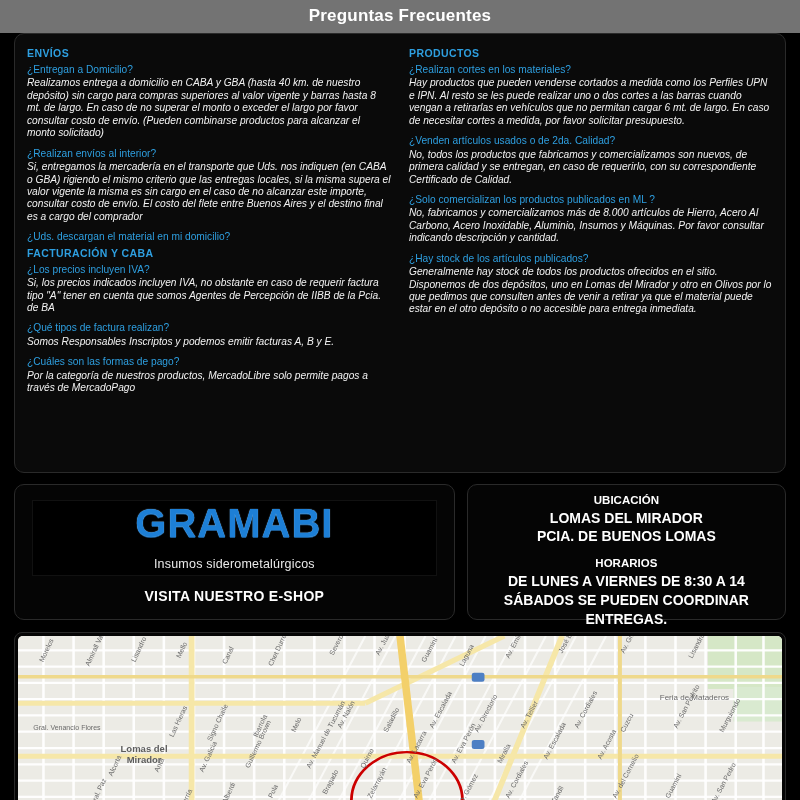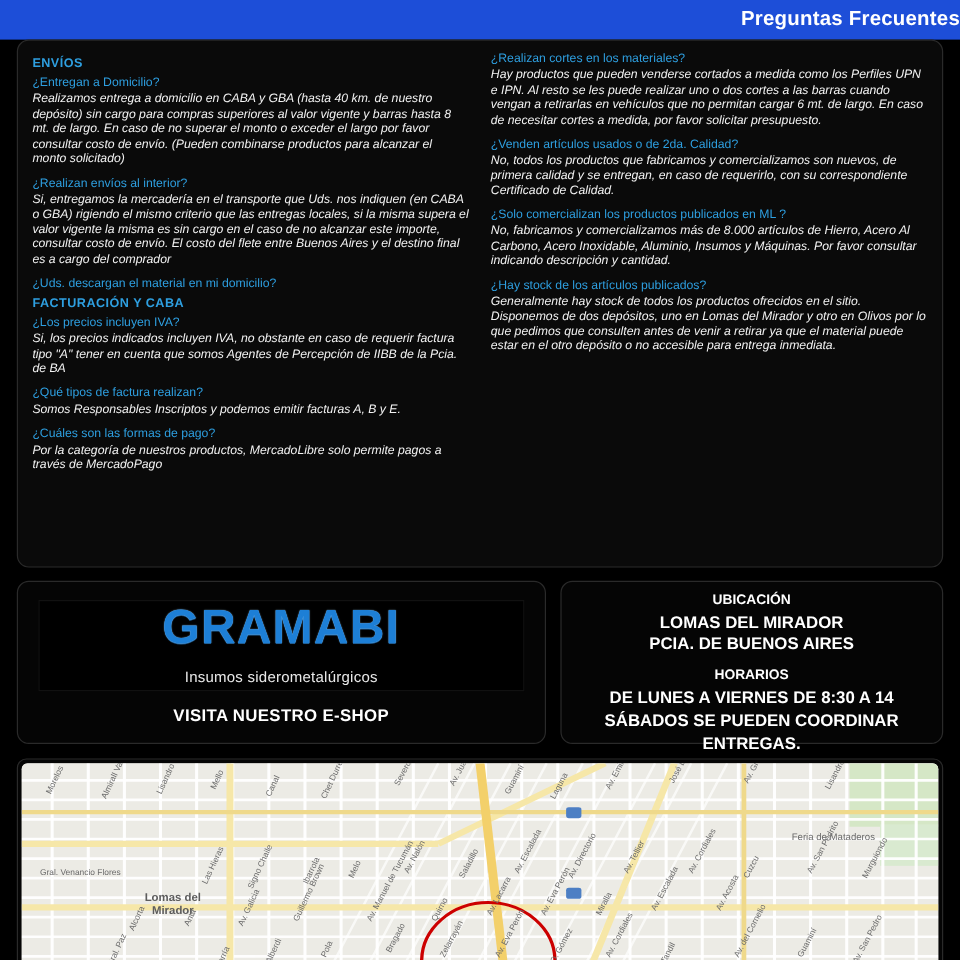--- a/index.html
+++ b/index.html
@@ -12,23 +12,23 @@
   }
   .page {
     position: relative;
     width: 800px; height: 800px;
     background: #000000;
     padding: 0;
   }
   
   .title-bar {
     width: 100%;
-    text-align: right;
+    text-align: center;
     padding: 6px 0 7px 0;
-    background: #1d4ed8;
+    background: #737373;
   }
   .title-bar .title {
     color: #ffffff;
     font-size: 17px;
     font-weight: bold;
     letter-spacing: .2px;
   }
   
   .faq-panel {
     margin: 0 14px;
@@ -206,20 +206,21 @@
         <div class="q">¿Qué tipos de factura realizan?</div>
         <div class="a">Somos Responsables Inscriptos y podemos emitir facturas A, B y E.</div>
       </div>
       <div class="qa">
         <div class="q">¿Cuáles son las formas de pago?</div>
         <div class="a">Por la categoría de nuestros productos, MercadoLibre solo permite pagos a través de MercadoPago</div>
       </div>
     </div>
 
     <div class="col">
+      <div class="sec-head">PRODUCTOS</div>
 
       <div class="qa">
         <div class="q">¿Realizan cortes en los materiales?</div>
         <div class="a">Hay productos que pueden venderse cortados a medida como los Perfiles UPN e IPN. Al resto se les puede realizar uno o dos cortes a las barras cuando vengan a retirarlas en vehículos que no permitan cargar 6 mt. de largo. En caso de necesitar cortes a medida, por favor solicitar presupuesto.</div>
       </div>
       <div class="qa">
         <div class="q">¿Venden artículos usados o de 2da. Calidad?</div>
         <div class="a">No, todos los productos que fabricamos y comercializamos son nuevos, de primera calidad y se entregan, en caso de requerirlo, con su correspondiente Certificado de Calidad.</div>
       </div>
       <div class="qa">
@@ -239,21 +240,21 @@
       <div class="logo-plate">
         <div class="logo-word">GRAMABI</div>
         <div class="logo-sub">Insumos siderometalúrgicos</div>
       </div>
       <div class="logo-cta">VISITA NUESTRO E-SHOP</div>
     </div>
 
     <div class="info-box">
       <div class="info-h">UBICACIÓN</div>
       <div class="info-l">LOMAS DEL MIRADOR</div>
-      <div class="info-l">PCIA. DE  BUENOS AIRES</div>
+      <div class="info-l">PCIA. DE  BUENOS LOMAS</div>
       <div class="info-gap"></div>
       <div class="info-h">HORARIOS</div>
       <div class="info-l">DE LUNES A VIERNES DE 8:30 A 14</div>
       <div class="info-l">SÁBADOS SE PUEDEN COORDINAR</div>
       <div class="info-l">ENTREGAS.</div>
     </div>
   </div>
 
   <div class="map-wrap">
     <div class="map">

